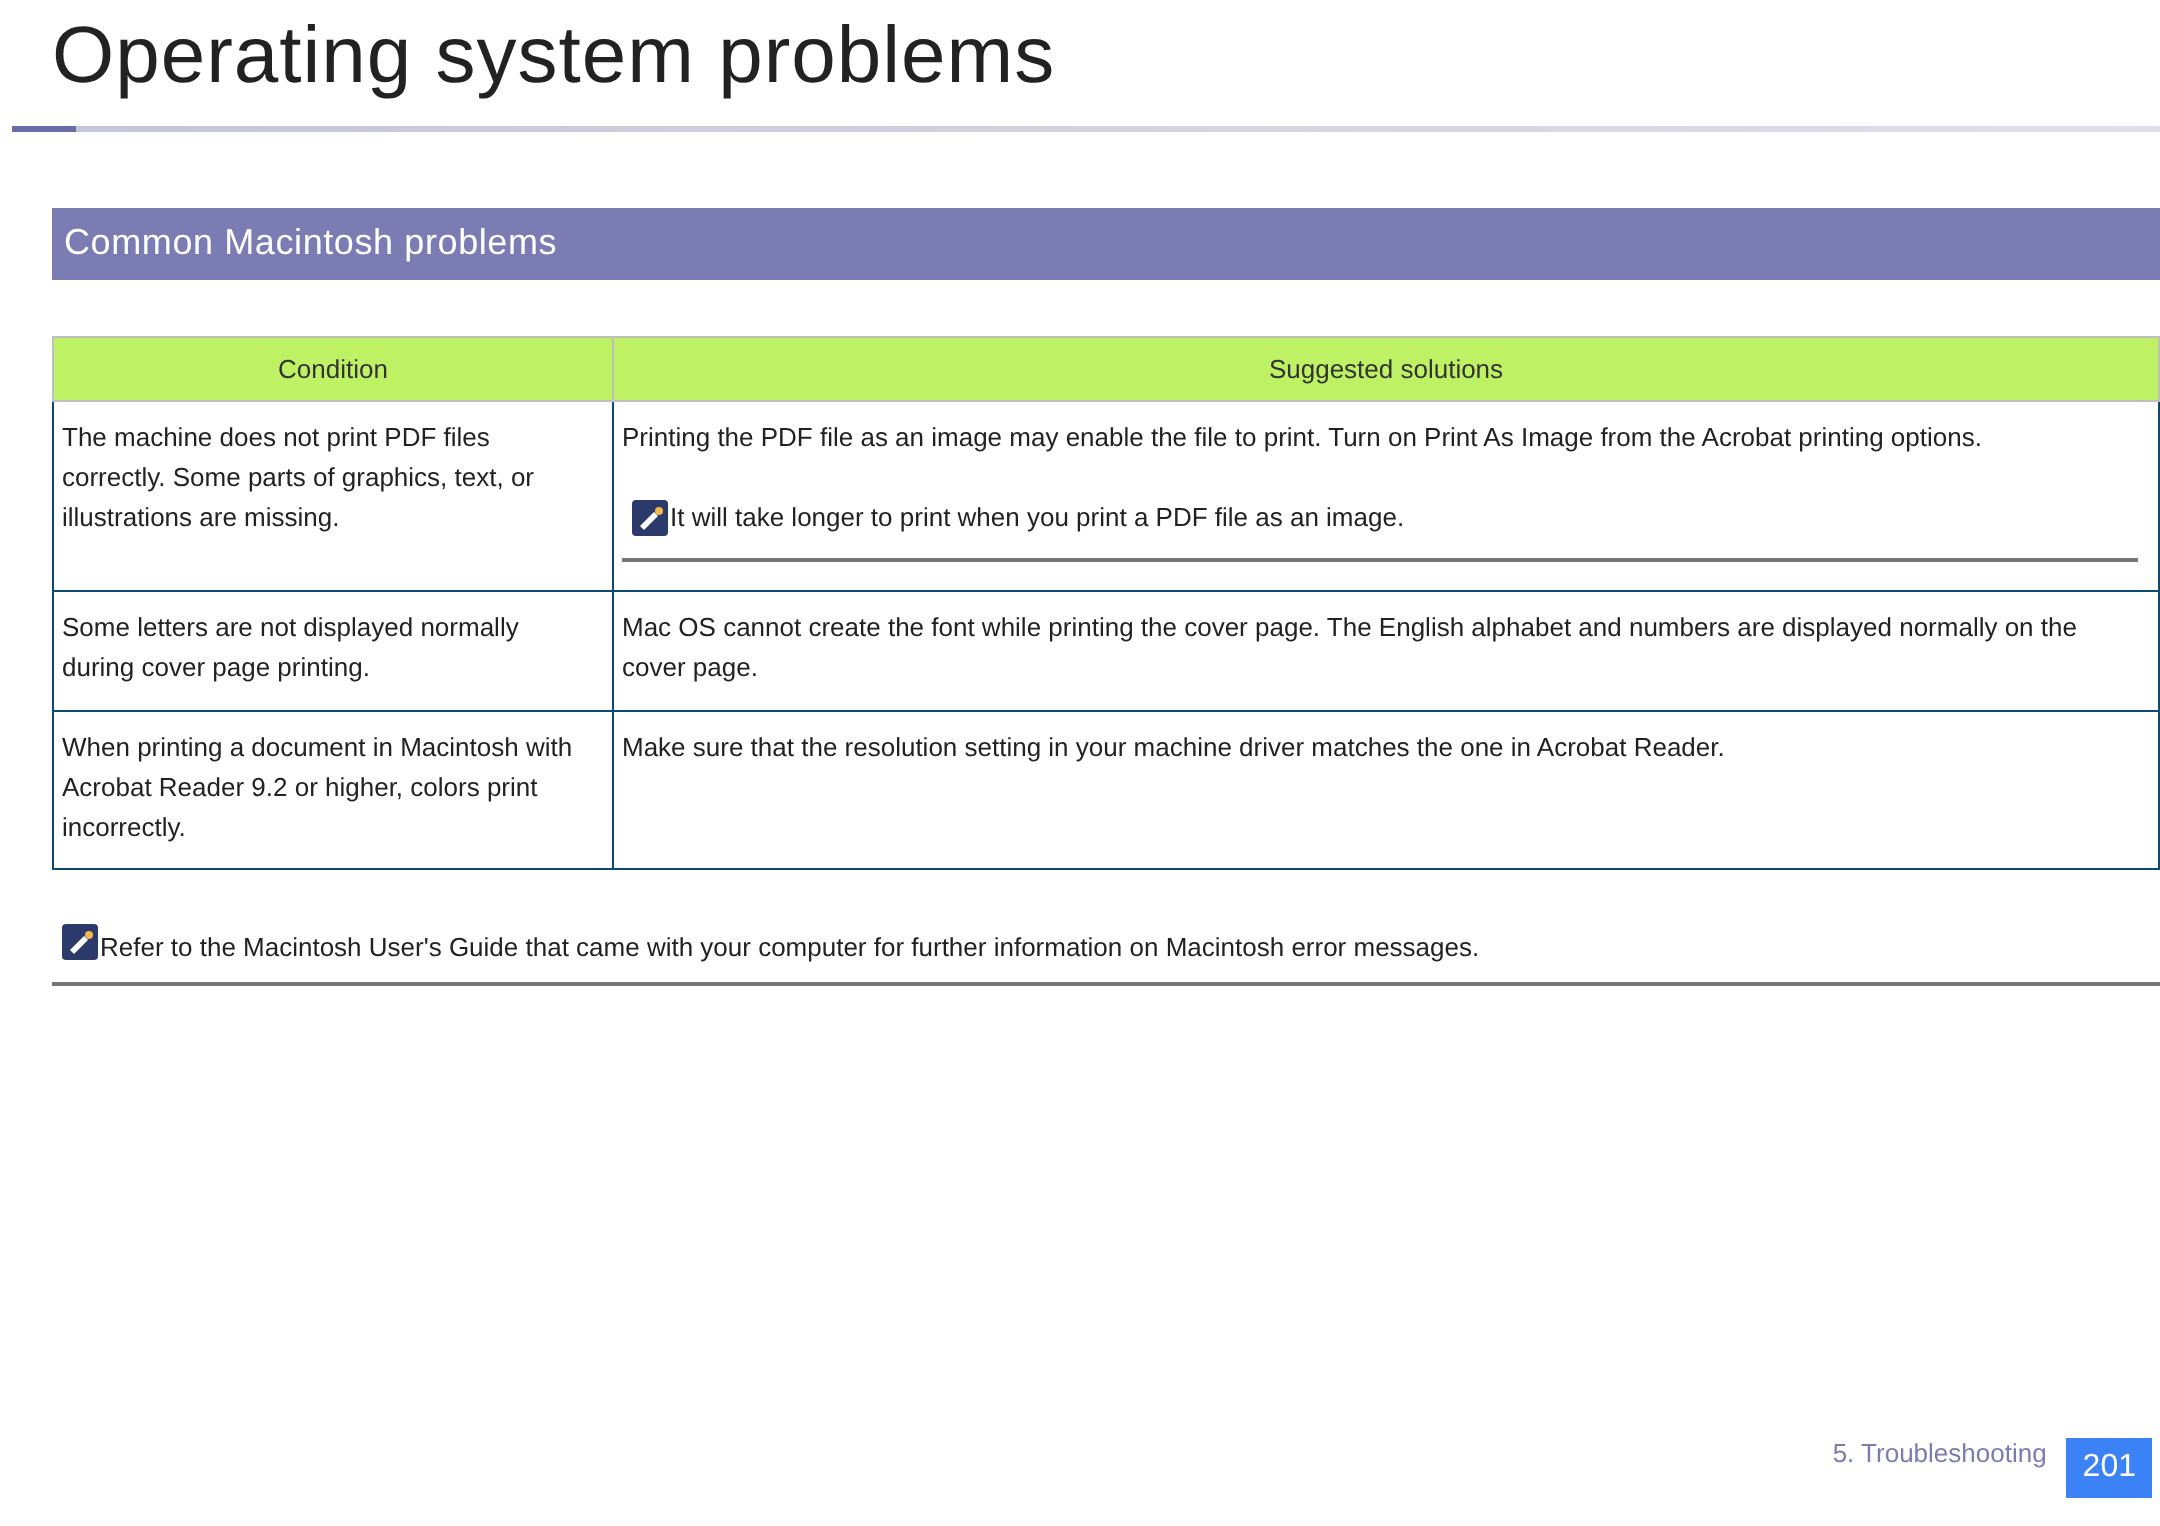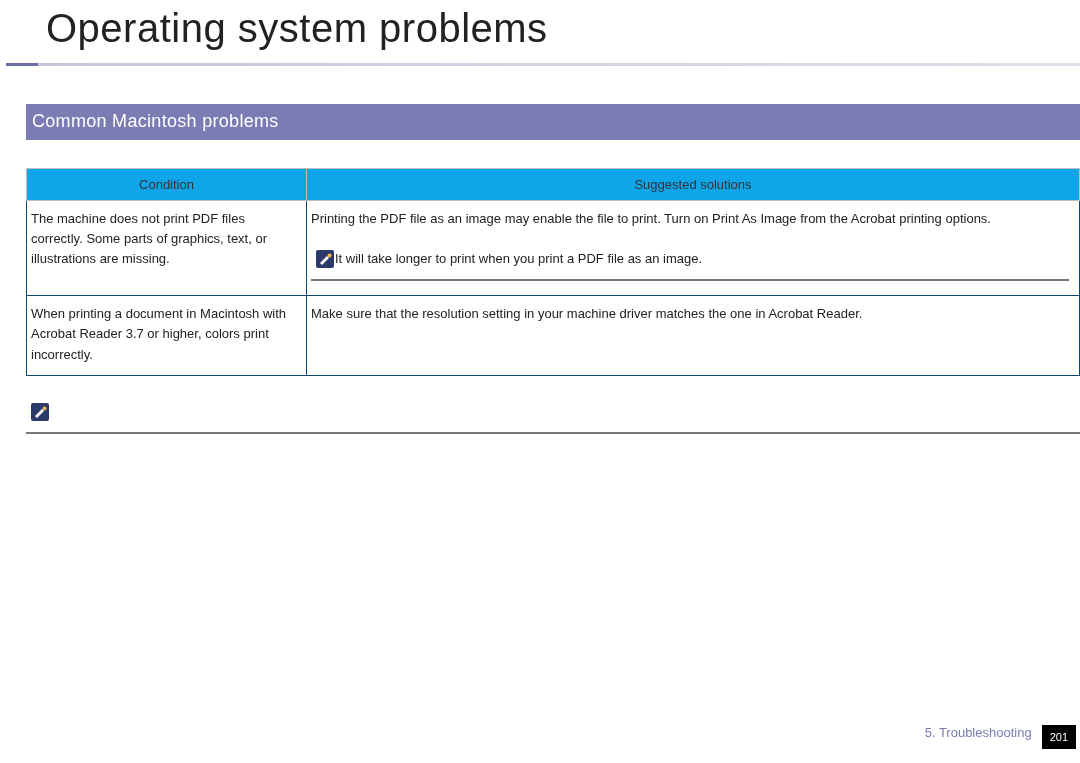--- a/index.html
+++ b/index.html
@@ -13,21 +13,20 @@
   }
   .page-title-wrap {
     padding: 6px 0 12px 18px;
     border-left: 8px solid #fff;
   }
   .page-title {
     font-size: 40px;
     font-weight: 400;
     letter-spacing: 0.5px;
     color: #222;
-    margin-left: 20px;
   }
   .title-underline-wrap { padding-left: 6px; }
   .title-underline {
     height: 3px;
     background: linear-gradient(to right, #6a6da8 0%, #6a6da8 3%, #c5c5d9 3%, #e0e0ea 100%);
     margin-bottom: 38px;
   }
   .section-bar {
     margin-left: 26px;
     margin-right: 0;
@@ -39,21 +38,21 @@
   }
   .content { padding: 28px 0 0 26px; }
 
   table.problems {
     width: 100%;
     border-collapse: collapse;
     border: 1px solid #bfbfbf;
     font-size: 13px;
   }
   table.problems th {
-    background: #0ea5e9;
+    background: #bef264;
     font-weight: 400;
     color: #333;
     text-align: center;
     padding: 8px 6px;
     border: 1px solid #bfbfbf;
   }
   table.problems td {
     vertical-align: top;
     padding: 8px 10px 10px 4px;
     border: 1px solid #0c4a6e;
@@ -84,24 +83,24 @@
     position: absolute;
     bottom: 14px;
     right: 4px;
     display: flex;
     align-items: flex-start;
     gap: 10px;
     font-size: 13px;
   }
   .footer-chapter { color: #7a7cb3; }
   .footer-page {
-    background: #000000;
+    background: #3b82f6;
     color: #ffffff;
     padding: 6px 8px;
-    font-size: 11px;
+    font-size: 16px;
   }
 </style>
 </head>
 <body>
 
 <div class="page-title-wrap">
   <h1 class="page-title">Operating system problems</h1>
 </div>
 <div class="title-underline-wrap">
     <div class="title-underline"></div>
@@ -128,33 +127,38 @@
                   <rect x="1" y="1" width="18" height="18" rx="2" fill="#2b3a6b"></rect>
                   <path d="M5 14 L12 7 L14 9 L7 16 Z" fill="#ffffff"></path>
                   <circle cx="14.5" cy="6.5" r="2" fill="#f2b84b"></circle>
                 </svg>
             </span>
             <span>It will take longer to print when you print a PDF file as an image.</span>
           </div>
         </td>
       </tr>
       <tr>
-        <td>When printing a document in Macintosh with Acrobat Reader 3.7 or higher, colors print incorrectly.</td>
+        <td>Some letters are not displayed normally during cover page printing.</td>
+        <td>Mac OS cannot create the font while printing the cover page. The English alphabet and numbers are displayed normally on the cover page.</td>
+      </tr>
+      <tr>
+        <td>When printing a document in Macintosh with Acrobat Reader 9.2 or higher, colors print incorrectly.</td>
         <td>Make sure that the resolution setting in your machine driver matches the one in Acrobat Reader.</td>
       </tr>
     </tbody>
   </table>
 </div>
 
 <div class="note-box outer">
   <span class="note-icon">
     <svg viewBox="0 0 20 20">
         <rect x="1" y="1" width="18" height="18" rx="2" fill="#2b3a6b"></rect>
         <path d="M5 14 L12 7 L14 9 L7 16 Z" fill="#ffffff"></path>
         <circle cx="14.5" cy="6.5" r="2" fill="#f2b84b"></circle>
       </svg>
   </span>
+  <span>Refer to the Macintosh User's Guide that came with your computer for further information on Macintosh error messages.</span>
 </div>
 
 <div class="footer">
   <span class="footer-chapter">5. Troubleshooting</span>
   <span class="footer-page">201</span>
 </div>
 
 </body></html>

